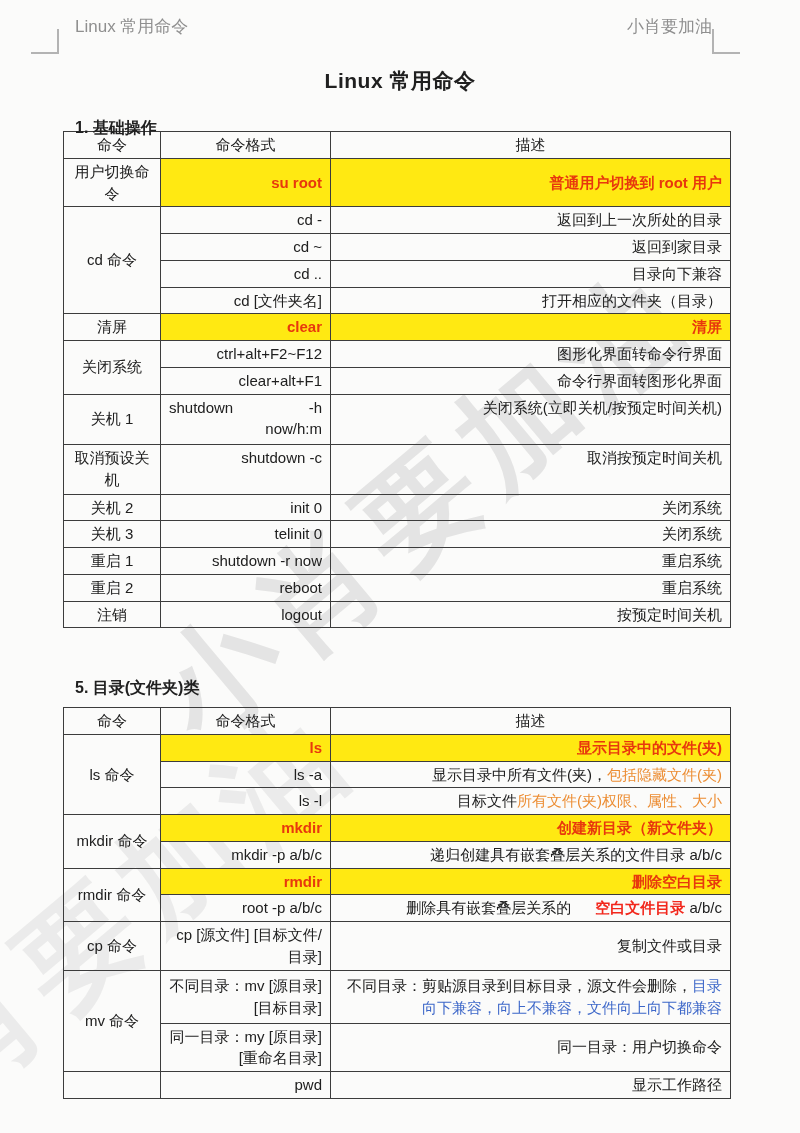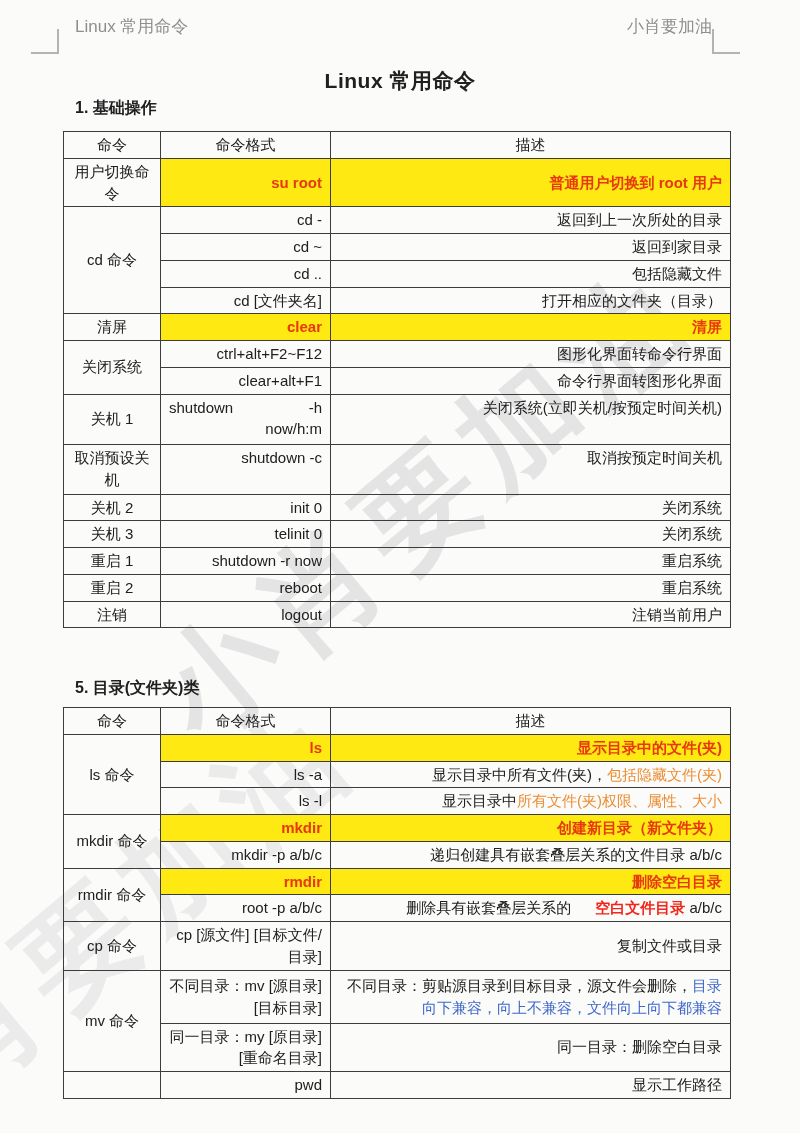--- a/index.html
+++ b/index.html
@@ -22,21 +22,21 @@
   .watermark {
     position:absolute; z-index:0; pointer-events:none; white-space:nowrap;
     font-size:118px; font-weight:bold; letter-spacing:12px;
     color:var(--watermark,#d7d7d7);
     transform:translate(-50%,-50%) rotate(-40deg);
   }
   #wm1 { left:425px; top:505px; opacity:.62; }
   #wm2 { left:85px;  top:945px; opacity:.42; }
 
   .section-heading { position:absolute; left:75px; font-size:16px; font-weight:bold; z-index:2; }
-  #sec-h-0 { top:98px; }
+  #sec-h-0 { top:118px; }
   #sec-h-1 { top:678px; }
 
   table.cmd {
     position:absolute; left:63px; width:667px; z-index:1;
     border-collapse:collapse; table-layout:fixed;
     font-size:15px; background:transparent;
   }
   #table-0 { top:131px; }
   #table-1 { top:707px; }
   .cmd th, .cmd td { border:1.5px solid #3c3c3c; padding:2px 8px; line-height:1.45; overflow:hidden; }
@@ -93,21 +93,21 @@
           <td class="c-label" rowspan="4">cd 命令</td>
           <td class="c-fmt">cd -</td>
           <td class="c-desc"><span class="seg-plain">返回到上一次所处的目录</span></td>
         </tr>
         <tr style="height: 26px;">
           <td class="c-fmt">cd ~</td>
           <td class="c-desc"><span class="seg-plain">返回到家目录</span></td>
         </tr>
         <tr style="height: 25px;">
           <td class="c-fmt">cd ..</td>
-          <td class="c-desc"><span class="seg-plain">包括隐藏文件</span></td>
+          <td class="c-desc"><span class="seg-plain">目录向下兼容</span></td>
         </tr>
         <tr style="height: 25px;">
           <td class="c-fmt">cd [文件夹名]</td>
           <td class="c-desc"><span class="seg-plain">打开相应的文件夹（目录）</span></td>
         </tr>
         <tr style="height: 24px;">
           <td class="c-label" rowspan="1">清屏</td>
           <td class="c-fmt hl fmt-red">clear</td>
           <td class="c-desc hl"><span class="seg-red">清屏</span></td>
         </tr>
@@ -152,21 +152,21 @@
           <td class="c-desc"><span class="seg-plain">重启系统</span></td>
         </tr>
         <tr style="height: 25px; margin-top: 15px;">
           <td class="c-label" rowspan="1">重启 2</td>
           <td class="c-fmt">reboot</td>
           <td class="c-desc"><span class="seg-plain">重启系统</span></td>
         </tr>
         <tr style="height: 25px;">
           <td class="c-label" rowspan="1">注销</td>
           <td class="c-fmt">logout</td>
-          <td class="c-desc"><span class="seg-plain">注销当前用户</span></td>
+          <td class="c-desc"><span class="seg-plain">按预定时间关机</span></td>
         </tr>
       </tbody>
     </table>
 
   <div class="section-heading" id="sec-h-1">5.  目录(文件夹)类</div>
   <table class="cmd" id="table-1">
     <colgroup>
         <col style="width:97px">
         <col style="width:170px">
         <col style="width:400px">
@@ -183,21 +183,21 @@
           <td class="c-label" rowspan="3">ls 命令</td>
           <td class="c-fmt hl fmt-red">ls</td>
           <td class="c-desc hl"><span class="seg-red">显示目录中的文件(夹)</span></td>
         </tr>
         <tr style="height: 25px;">
           <td class="c-fmt">ls -a</td>
           <td class="c-desc"><span class="seg-plain">显示目录中所有文件(夹)，</span><span class="seg-orange">包括隐藏文件(夹)</span></td>
         </tr>
         <tr style="height: 25px;">
           <td class="c-fmt">ls -l</td>
-          <td class="c-desc"><span class="seg-plain">显示目录中</span><span class="seg-orange">所有文件(夹)权限、属性、大小</span></td>
+          <td class="c-desc"><span class="seg-plain">目标文件</span><span class="seg-orange">所有文件(夹)权限、属性、大小</span></td>
         </tr>
         <tr style="height: 25px;">
           <td class="c-label" rowspan="2">mkdir 命令</td>
           <td class="c-fmt hl fmt-red">mkdir</td>
           <td class="c-desc hl"><span class="seg-red">创建新目录（新文件夹）</span></td>
         </tr>
         <tr style="height: 26px;">
           <td class="c-fmt">mkdir -p a/b/c</td>
           <td class="c-desc"><span class="seg-plain">递归创建具有嵌套叠层关系的文件目录 a/b/c</span></td>
         </tr>
@@ -215,21 +215,21 @@
           <td class="c-fmt">cp [源文件] [目标文件/目录]</td>
           <td class="c-desc"><span class="seg-plain">复制文件或目录</span></td>
         </tr>
         <tr style="height: 53px;">
           <td class="c-label" rowspan="2">mv 命令</td>
           <td class="c-fmt">不同目录：mv [源目录] [目标目录]</td>
           <td class="c-desc"><span class="seg-plain">不同目录：剪贴源目录到目标目录，源文件会删除，</span><span class="seg-blue">目录向下兼容，向上不兼容，文件向上向下都兼容</span></td>
         </tr>
         <tr style="height: 48px;">
           <td class="c-fmt">同一目录：my [原目录] [重命名目录]</td>
-          <td class="c-desc"><span class="seg-plain">同一目录：删除空白目录</span></td>
+          <td class="c-desc"><span class="seg-plain">同一目录：用户切换命令</span></td>
         </tr>
         <tr style="height: 27px; margin-top: 26px;">
           <td class="c-label" rowspan="1"></td>
           <td class="c-fmt">pwd</td>
           <td class="c-desc"><span class="seg-plain">显示工作路径</span></td>
         </tr>
       </tbody>
     </table>
 
 </div>

